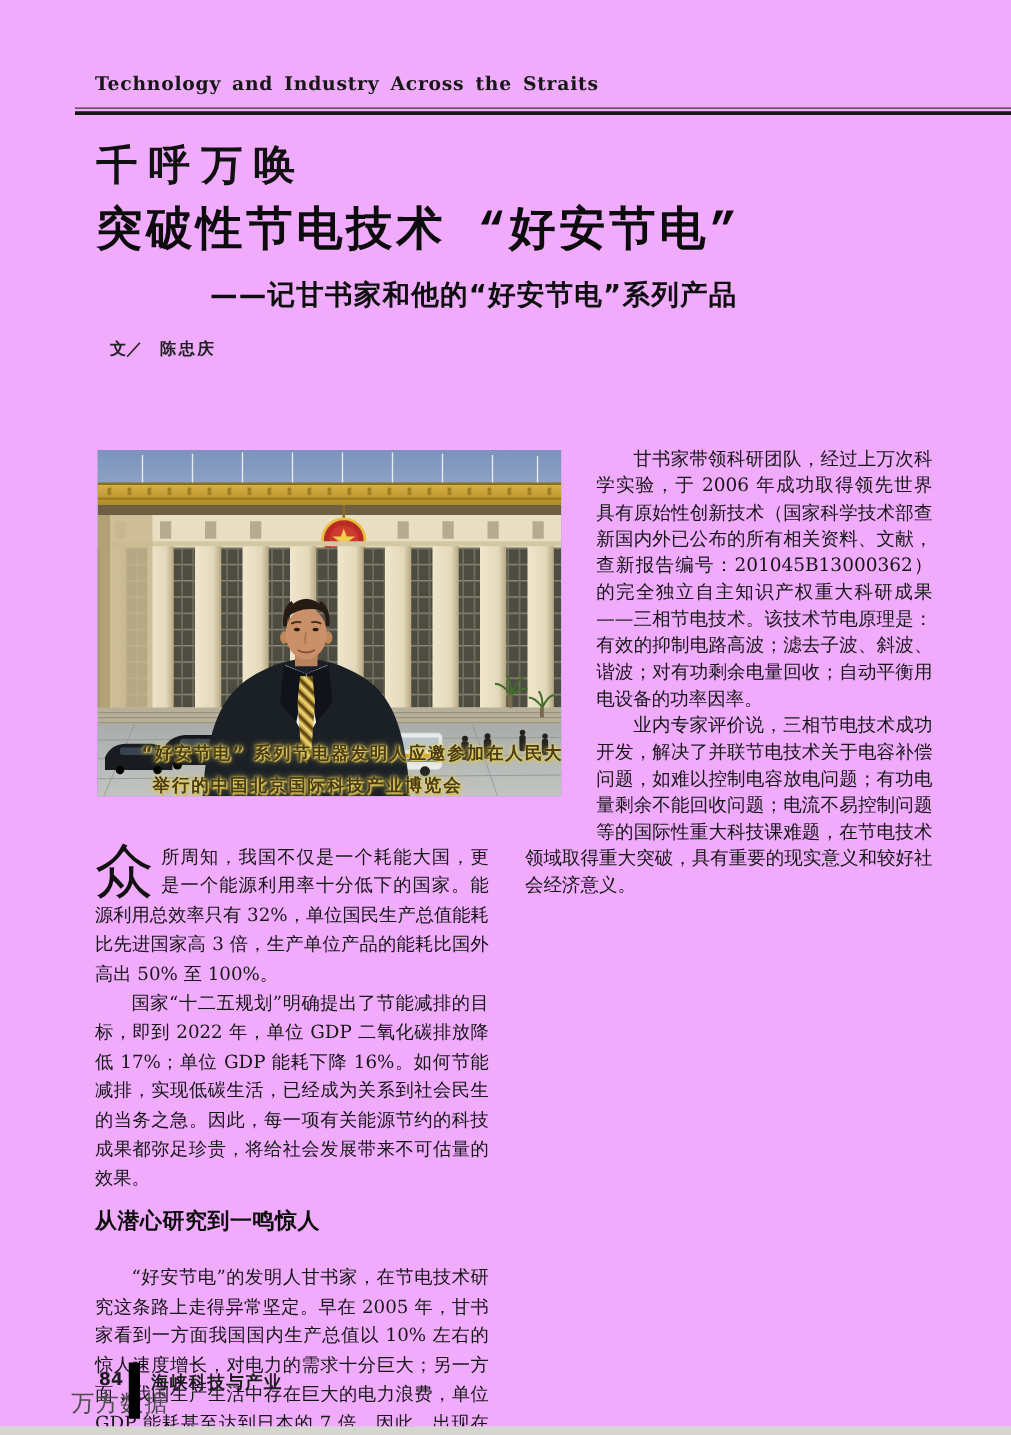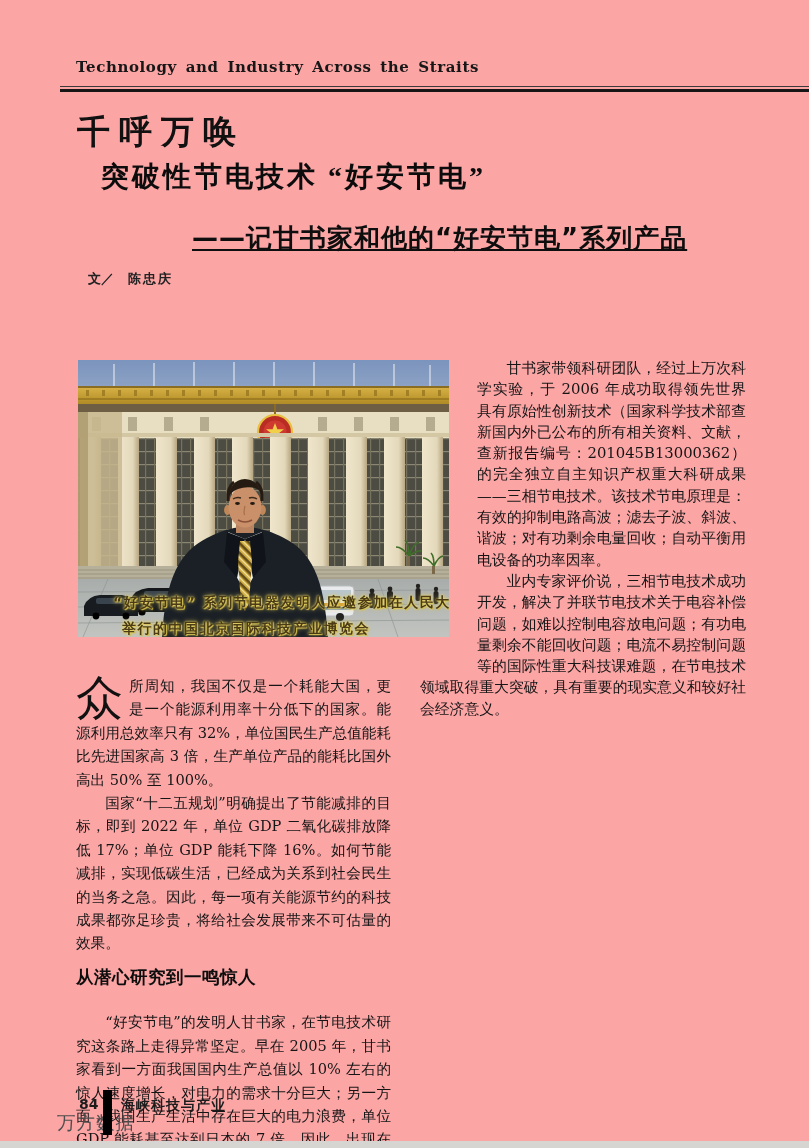--- a/index.html
+++ b/index.html
@@ -3,47 +3,47 @@
 <meta charset="utf-8">
 <style>
   html,body{margin:0;padding:0;}
   body{
     width:809px;height:1148px;
     background:#ffffff;
     font-family:"DejaVu Serif","Liberation Serif",serif;
     color:#1a1a1a;
     -webkit-font-smoothing:antialiased;
   }
-  .page{position:relative;width:809px;height:1148px;background:#fca5a5;overflow:hidden;}
+  .page{position:relative;width:809px;height:1148px;background:#f0abfc;overflow:hidden;}
 
   
   .header-title{
     position:absolute;left:76px;top:58px;
     font-family:"DejaVu Serif","Liberation Serif",serif;
     font-weight:bold;font-size:15px;letter-spacing:.6px;color:#171717;
     word-spacing:3px;
   }
   .rule-thin{position:absolute;left:60px;top:86px;width:749px;height:1px;background:#3a3a3a;}
   .rule-thick{position:absolute;left:60px;top:89px;width:749px;height:3px;background:#161616;}
 
   
   .kicker{
     position:absolute;left:77px;top:110px;
     font-size:33px;letter-spacing:9px;font-weight:600;color:#111;
     font-family:"DejaVu Serif","Liberation Serif",serif;
   }
   .title-main{
     position:absolute;left:77px;top:158px;
-    font-family:Liberation Serif, serif;
-    font-size:28px;font-weight:900;letter-spacing:3px;color:#0c0c0c;margin-left:24px;
+    font-family:Liberation Mono, monospace;
+    font-size:37px;font-weight:900;letter-spacing:3px;color:#0c0c0c;
   }
   .title-sub{
-    position:absolute;left:192px;top:221px;
-    font-family:"DejaVu Sans","Liberation Sans",sans-serif;
-    font-size:26px;font-weight:800;letter-spacing:1px;color:#0e0e0e;text-decoration:underline;
+    position:absolute;left:168px;top:221px;
+    font-family:"DejaVu Sans","Liberation Sans",sans-serif;
+    font-size:22px;font-weight:800;letter-spacing:1px;color:#0e0e0e;
   }
   .byline{
     position:absolute;left:88px;top:270px;
     font-family:"DejaVu Sans","Liberation Sans",sans-serif;
     font-size:13px;font-weight:700;color:#222;
   }
   .byline .byline-author{margin-left:14px;letter-spacing:2px;}
 
   
   .photo{

